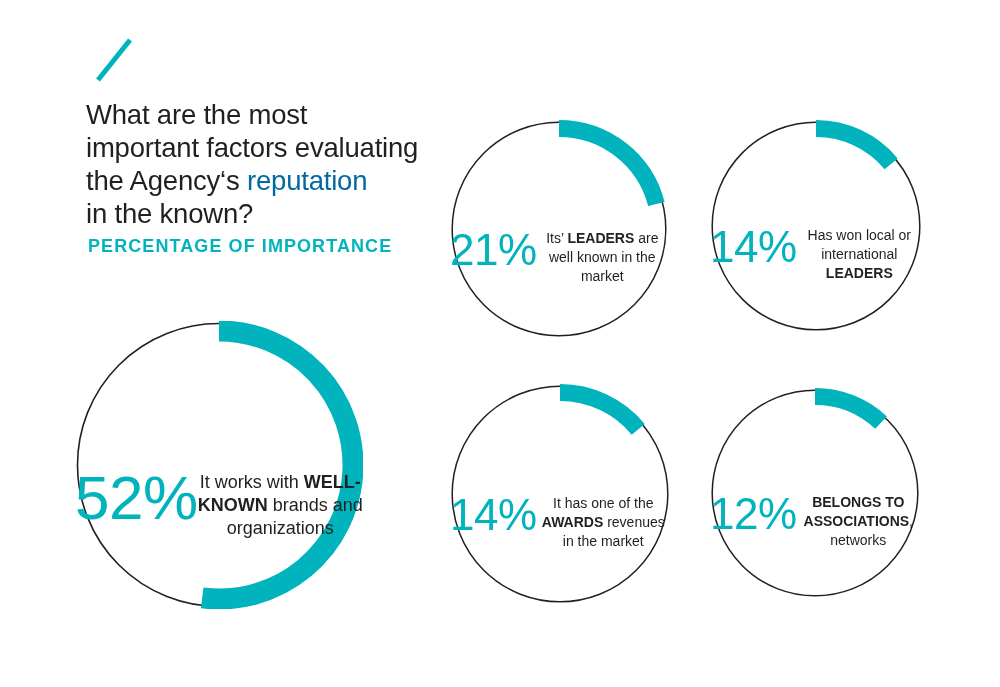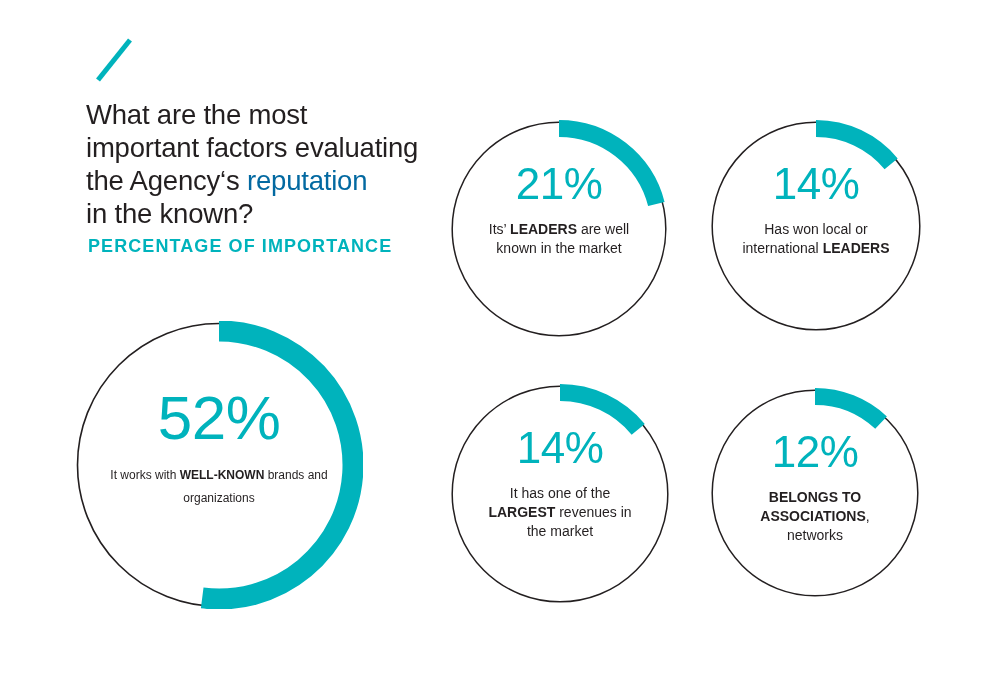--- a/index.html
+++ b/index.html
@@ -31,40 +31,40 @@
     font-size:18px;font-weight:700;letter-spacing:.06em;
     color:#00b3bc;
     text-transform:uppercase;
   }
 
   
   .gauge{position:absolute;}
   .gauge svg{position:absolute;left:0;top:0;display:block;}
   .gauge .inner{
     position:absolute;left:0;top:0;right:0;bottom:0;
-    display:flex;flex-direction:column;
+    display:flex;
     align-items:center;
     text-align:center;
   }
   .pct{
     color:#00b3bc;
     font-weight:400;
     line-height:1;
     letter-spacing:-0.5px;
   }
   .caption{
     color:#231f20;
     font-weight:400;
   }
   .caption b{font-weight:700;}
 
   
   .g-large .inner{padding-top:66px;text-align:center;}
   .g-large .pct{font-size:62px;}
-  .g-large .caption{font-size:12px;line-height:23px;width:230px;margin-top:15px;}
+  .g-large .caption{font-size:18px;line-height:23px;width:230px;margin-top:15px;}
 
   
   .g-small .inner{padding-top:42px;}
   .g-small .pct{font-size:44px;}
   .g-small .caption{font-size:14px;line-height:19px;width:150px;margin-top:14px;}
 </style>
 </head>
 <body>
 
 <div class="stage">
@@ -115,21 +115,21 @@
     </div>
   </div>
 
   <div class="gauge g-small" style="left:450px;top:384px;width:220px;height:220px;">
     <svg width="220" height="220" viewBox="0 0 220 220">
       <circle cx="110" cy="110" r="107.8" fill="none" stroke="#231f20" stroke-width="1.5"></circle>
       <path fill="none" stroke="#00b3bc" stroke-width="17" stroke-linecap="butt" d="M 110 8.5 A 101.5 101.5 0 0 1 188.20709414174263 45.301465040508006"></path>
     </svg>
     <div class="inner">
       <div class="pct">14%</div>
-      <div class="caption">It has one of the <b>LARGEST</b> revenues in the market</div>
+      <div class="caption">It has one of the <b>AWARDS</b> revenues in the market</div>
     </div>
   </div>
 
   <div class="gauge g-small" style="left:710px;top:388px;width:210px;height:210px;">
     <svg width="210" height="210" viewBox="0 0 210 210">
       <circle cx="105" cy="105" r="102.8" fill="none" stroke="#231f20" stroke-width="1.5"></circle>
       <path fill="none" stroke="#00b3bc" stroke-width="17" stroke-linecap="butt" d="M 105 8.5 A 96.5 96.5 0 0 1 171.05879572211845 34.65452745383378"></path>
     </svg>
     <div class="inner">
       <div class="pct">12%</div>

